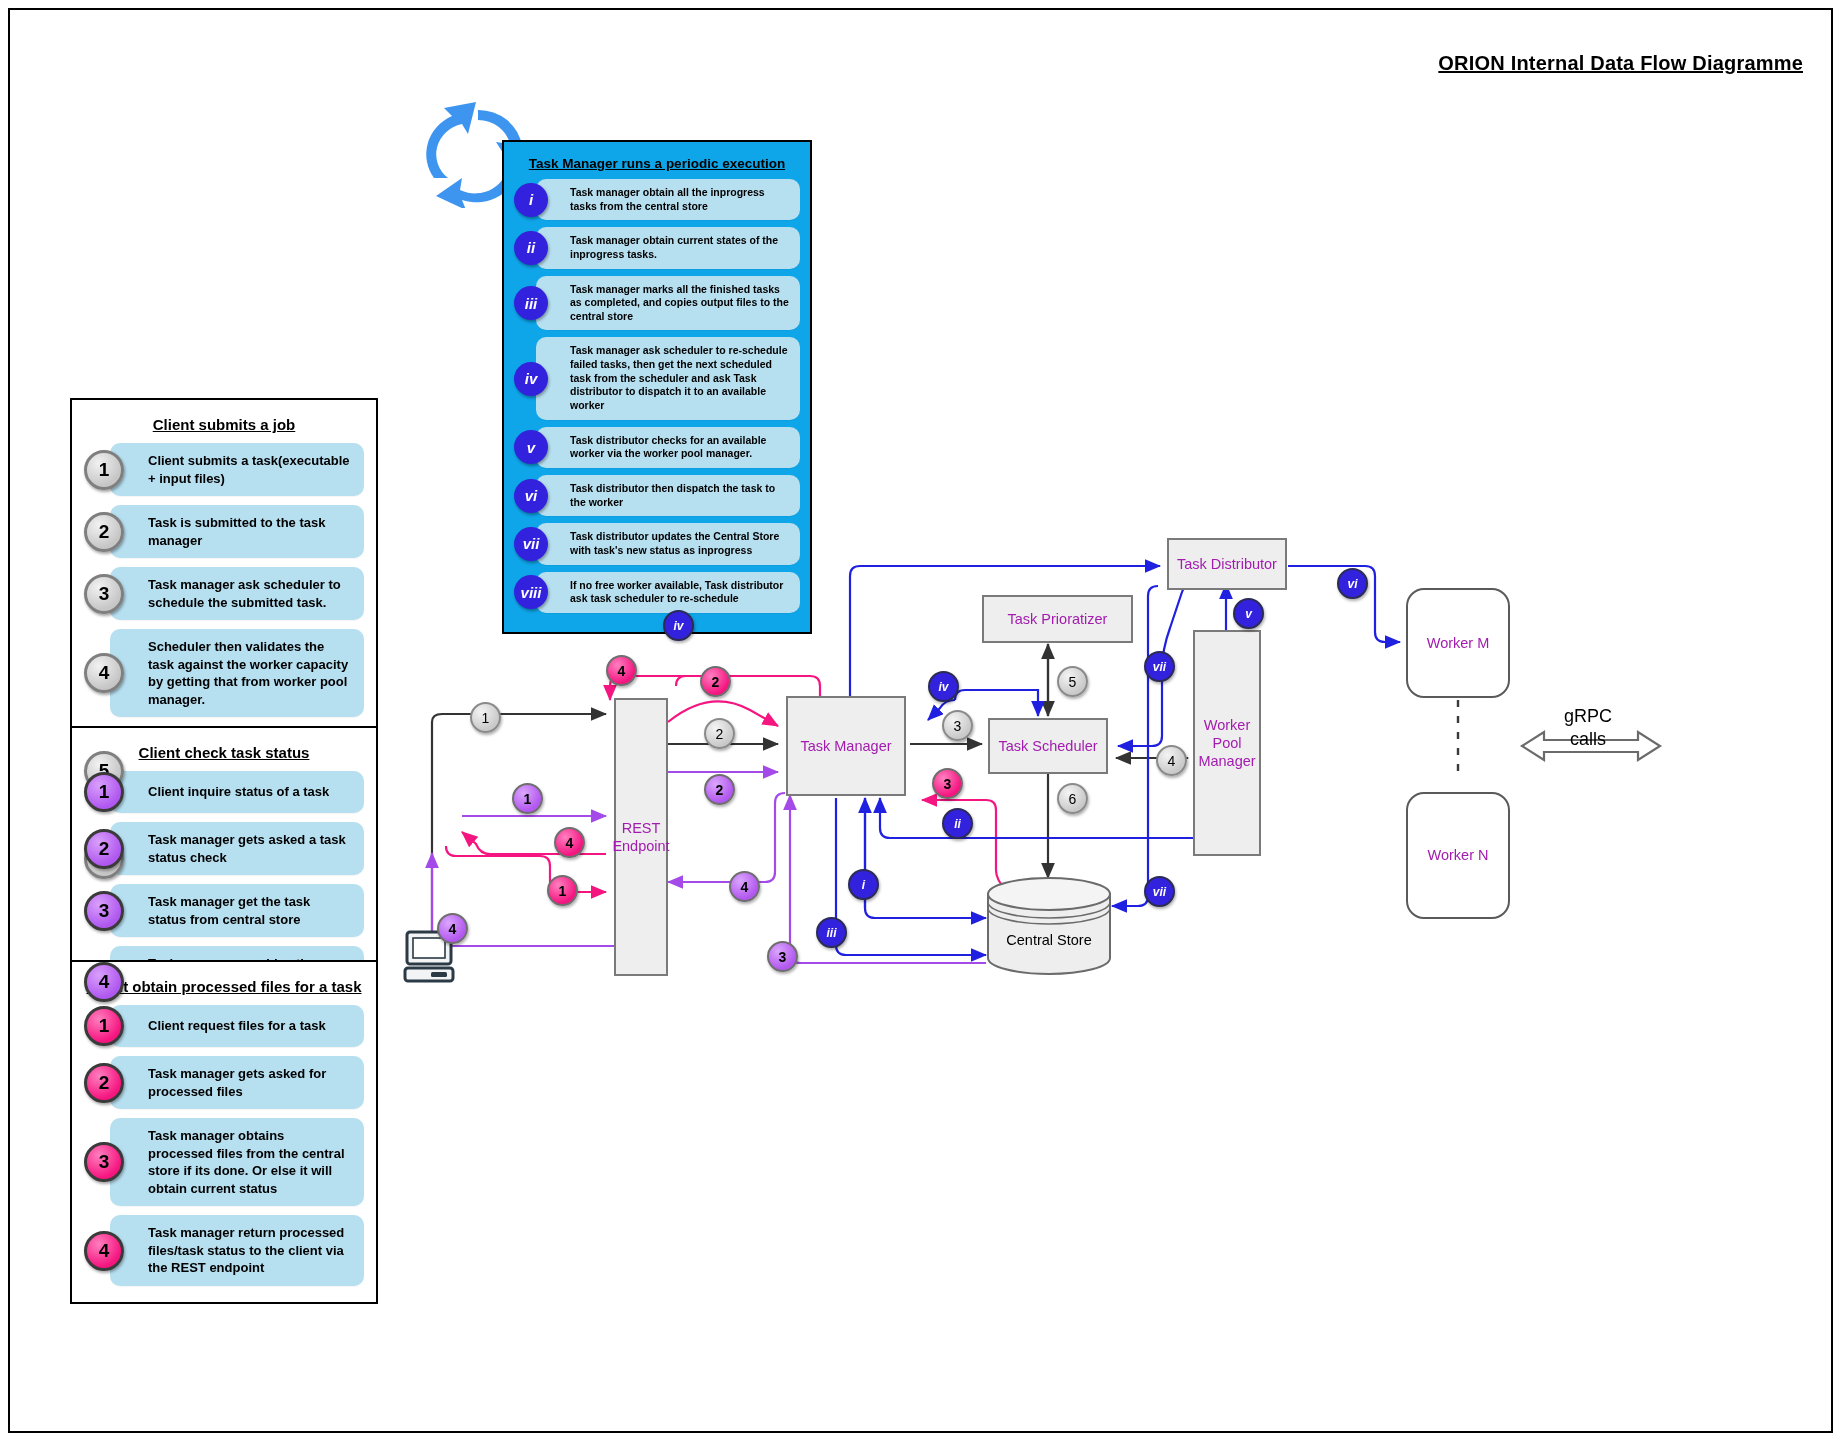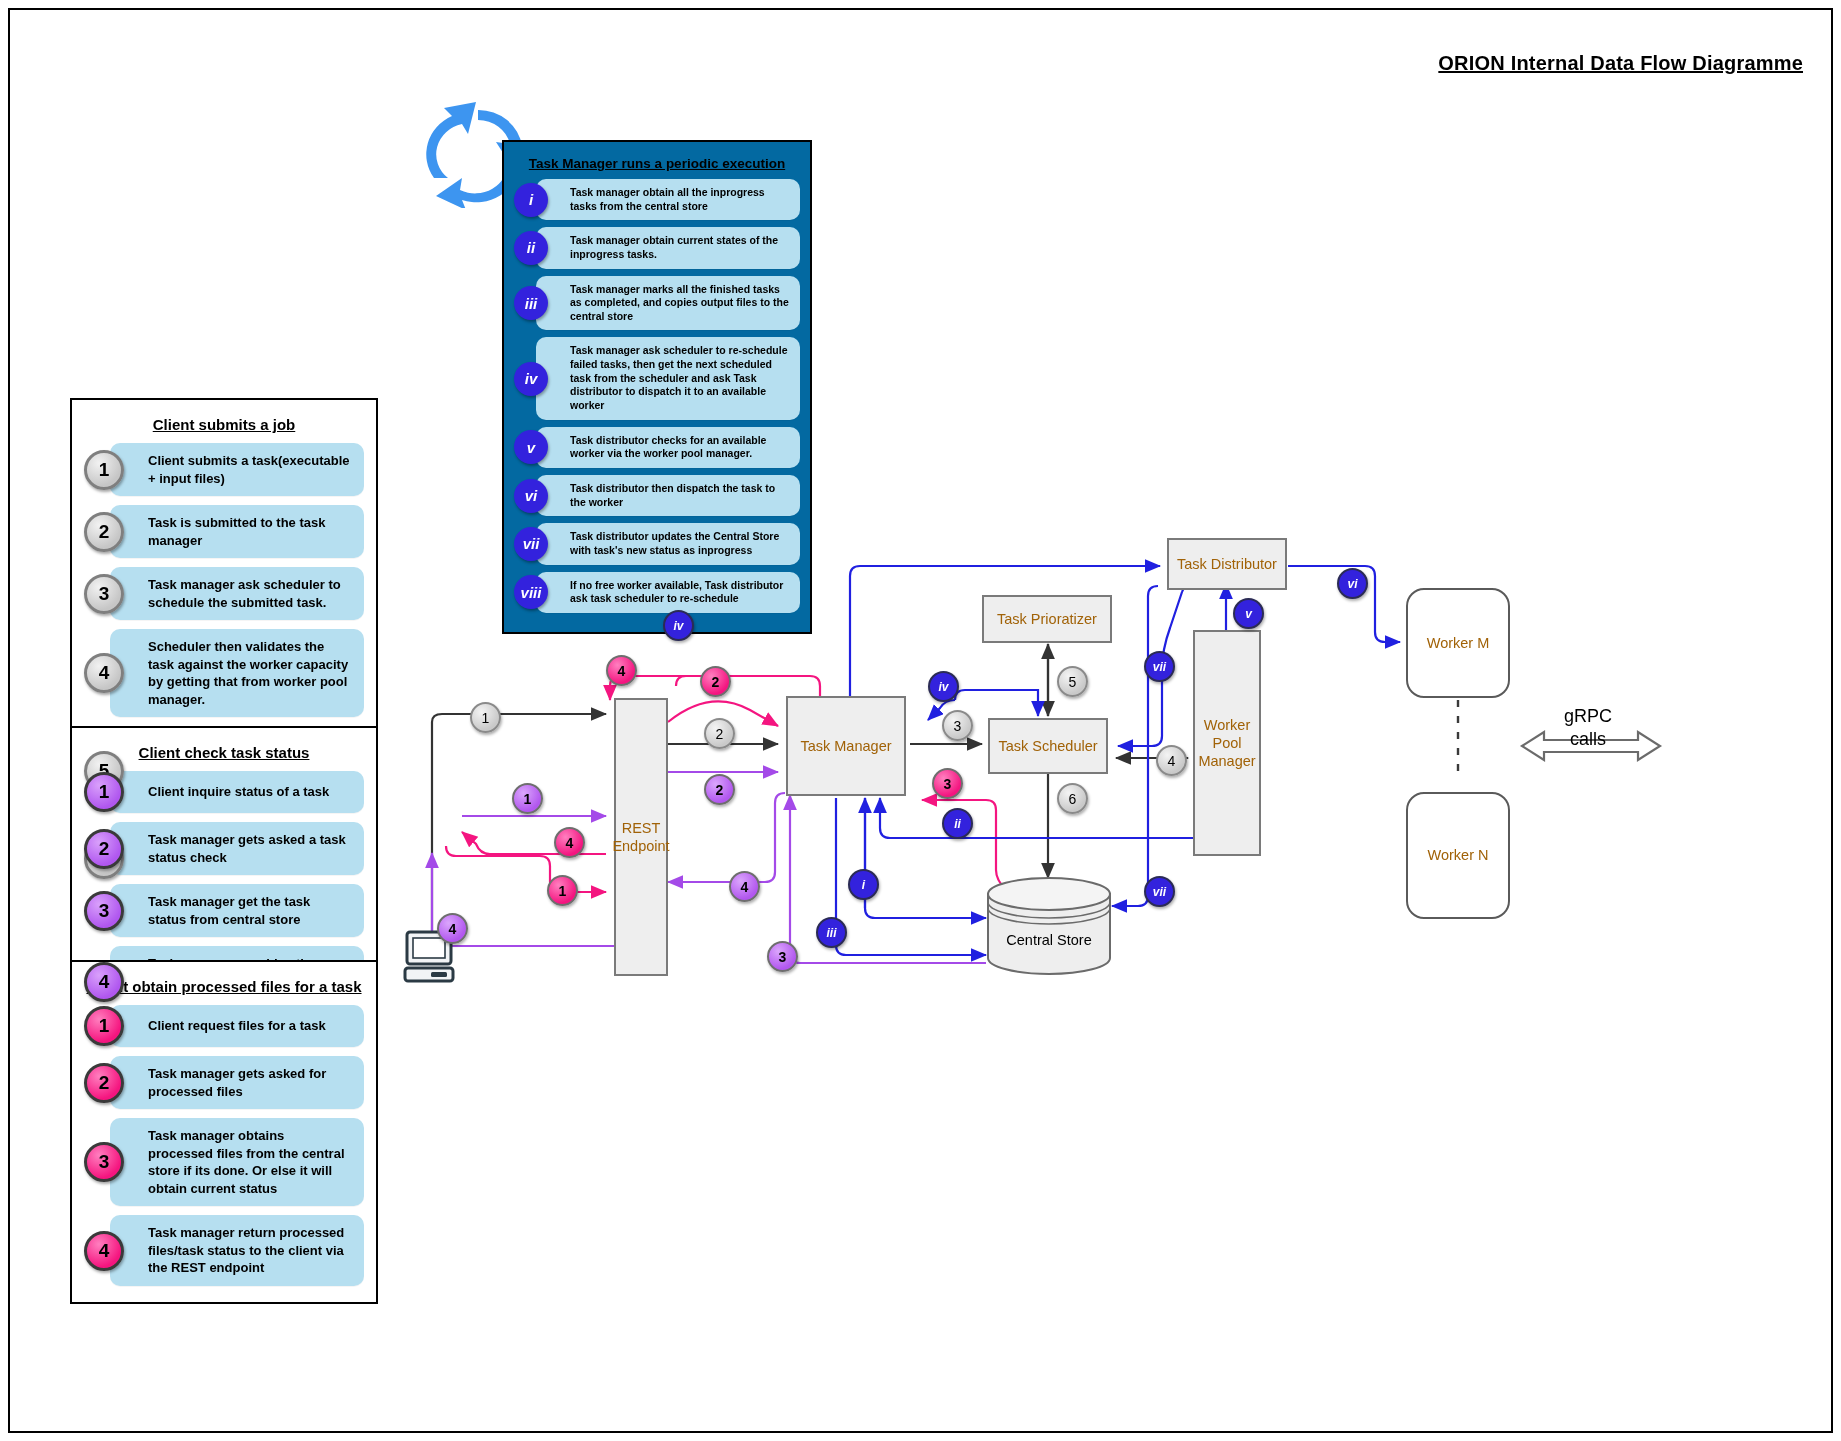--- a/index.html
+++ b/index.html
@@ -65,21 +65,21 @@
   .badge.pink  { background:radial-gradient(circle at 35% 30%, #ff7fbf, #f5157f 70%); border:3px solid #3a3a3a; color:#000; }
   .badge.blue  { background:#3322dd; border:0; color:#fff; font-size:17px; font-style:italic; }
 
   #legend1 { left:60px;  top:388px;  width:308px; }
   #legend2 { left:60px;  top:716px;  width:308px; }
   #legend3 { left:60px;  top:950px;  width:308px; }
 
   
   #periodic {
     position:absolute; left:492px; top:130px; width:310px;
-    border:2px solid #000; background:#0369a1;
+    border:2px solid #000; background:#0ea5e9;
     padding:8px 10px 12px 10px; z-index:5;
   }
   #periodic .legend-title { font-size:13.5px; margin:6px 0 8px 0; }
   #periodic .legend-row { margin-bottom:7px; min-height:36px; }
   #periodic .pill {
     margin-left:22px; padding:7px 10px 7px 34px;
     font-size:10.5px; line-height:1.3;
   }
   #periodic .badge { width:34px; height:34px; font-size:15px; }
 
@@ -89,21 +89,21 @@
   
   #flow { position:absolute; left:0; top:0; width:1825px; height:1425px; }
   svg.layer { position:absolute; left:0; top:0; width:1825px; height:1425px; overflow:visible; }
 
   .node {
     position:absolute;
     background:#eeeeee;
     border:2px solid #7a7a7a;
     display:flex; align-items:center; justify-content:center;
     text-align:center;
-    font-size:14.5px; color:#a16207; line-height:1.25;
+    font-size:14.5px; color:#a21caf; line-height:1.25;
     z-index:3;
   }
   .node.worker { background:#fff; border:2px solid #5a5a5a; border-radius:18px; }
 
   .cyl { position:absolute; z-index:3; }
   .cyl-label {
     position:absolute; width:100%; text-align:center;
     font-size:14.5px; color:#000;
   }
 
@@ -219,21 +219,21 @@
     </div>
 
     <div class="node" style="left:776px; top:686px; width:120px; height:100px;">
       <span>Task Manager</span>
     </div>
 
     <div class="node" style="left:978px; top:708px; width:120px; height:56px;">
       <span>Task Scheduler</span>
     </div>
 
-    <div class="node" style="left:972px; top:585px; width:130px; height:48px;">
+    <div class="node" style="left:972px; top:585px; width:151px; height:48px;">
       <span>Task Prioratizer</span>
     </div>
 
     <div class="node" style="left:1157px; top:528px; width:120px; height:52px;">
       <span>Task Distributor</span>
     </div>
 
     <div class="node" style="left:1183px; top:620px; width:68px; height:226px; flex-direction:column;">
       <span>Worker Pool</span>
       <span>Manager</span>

